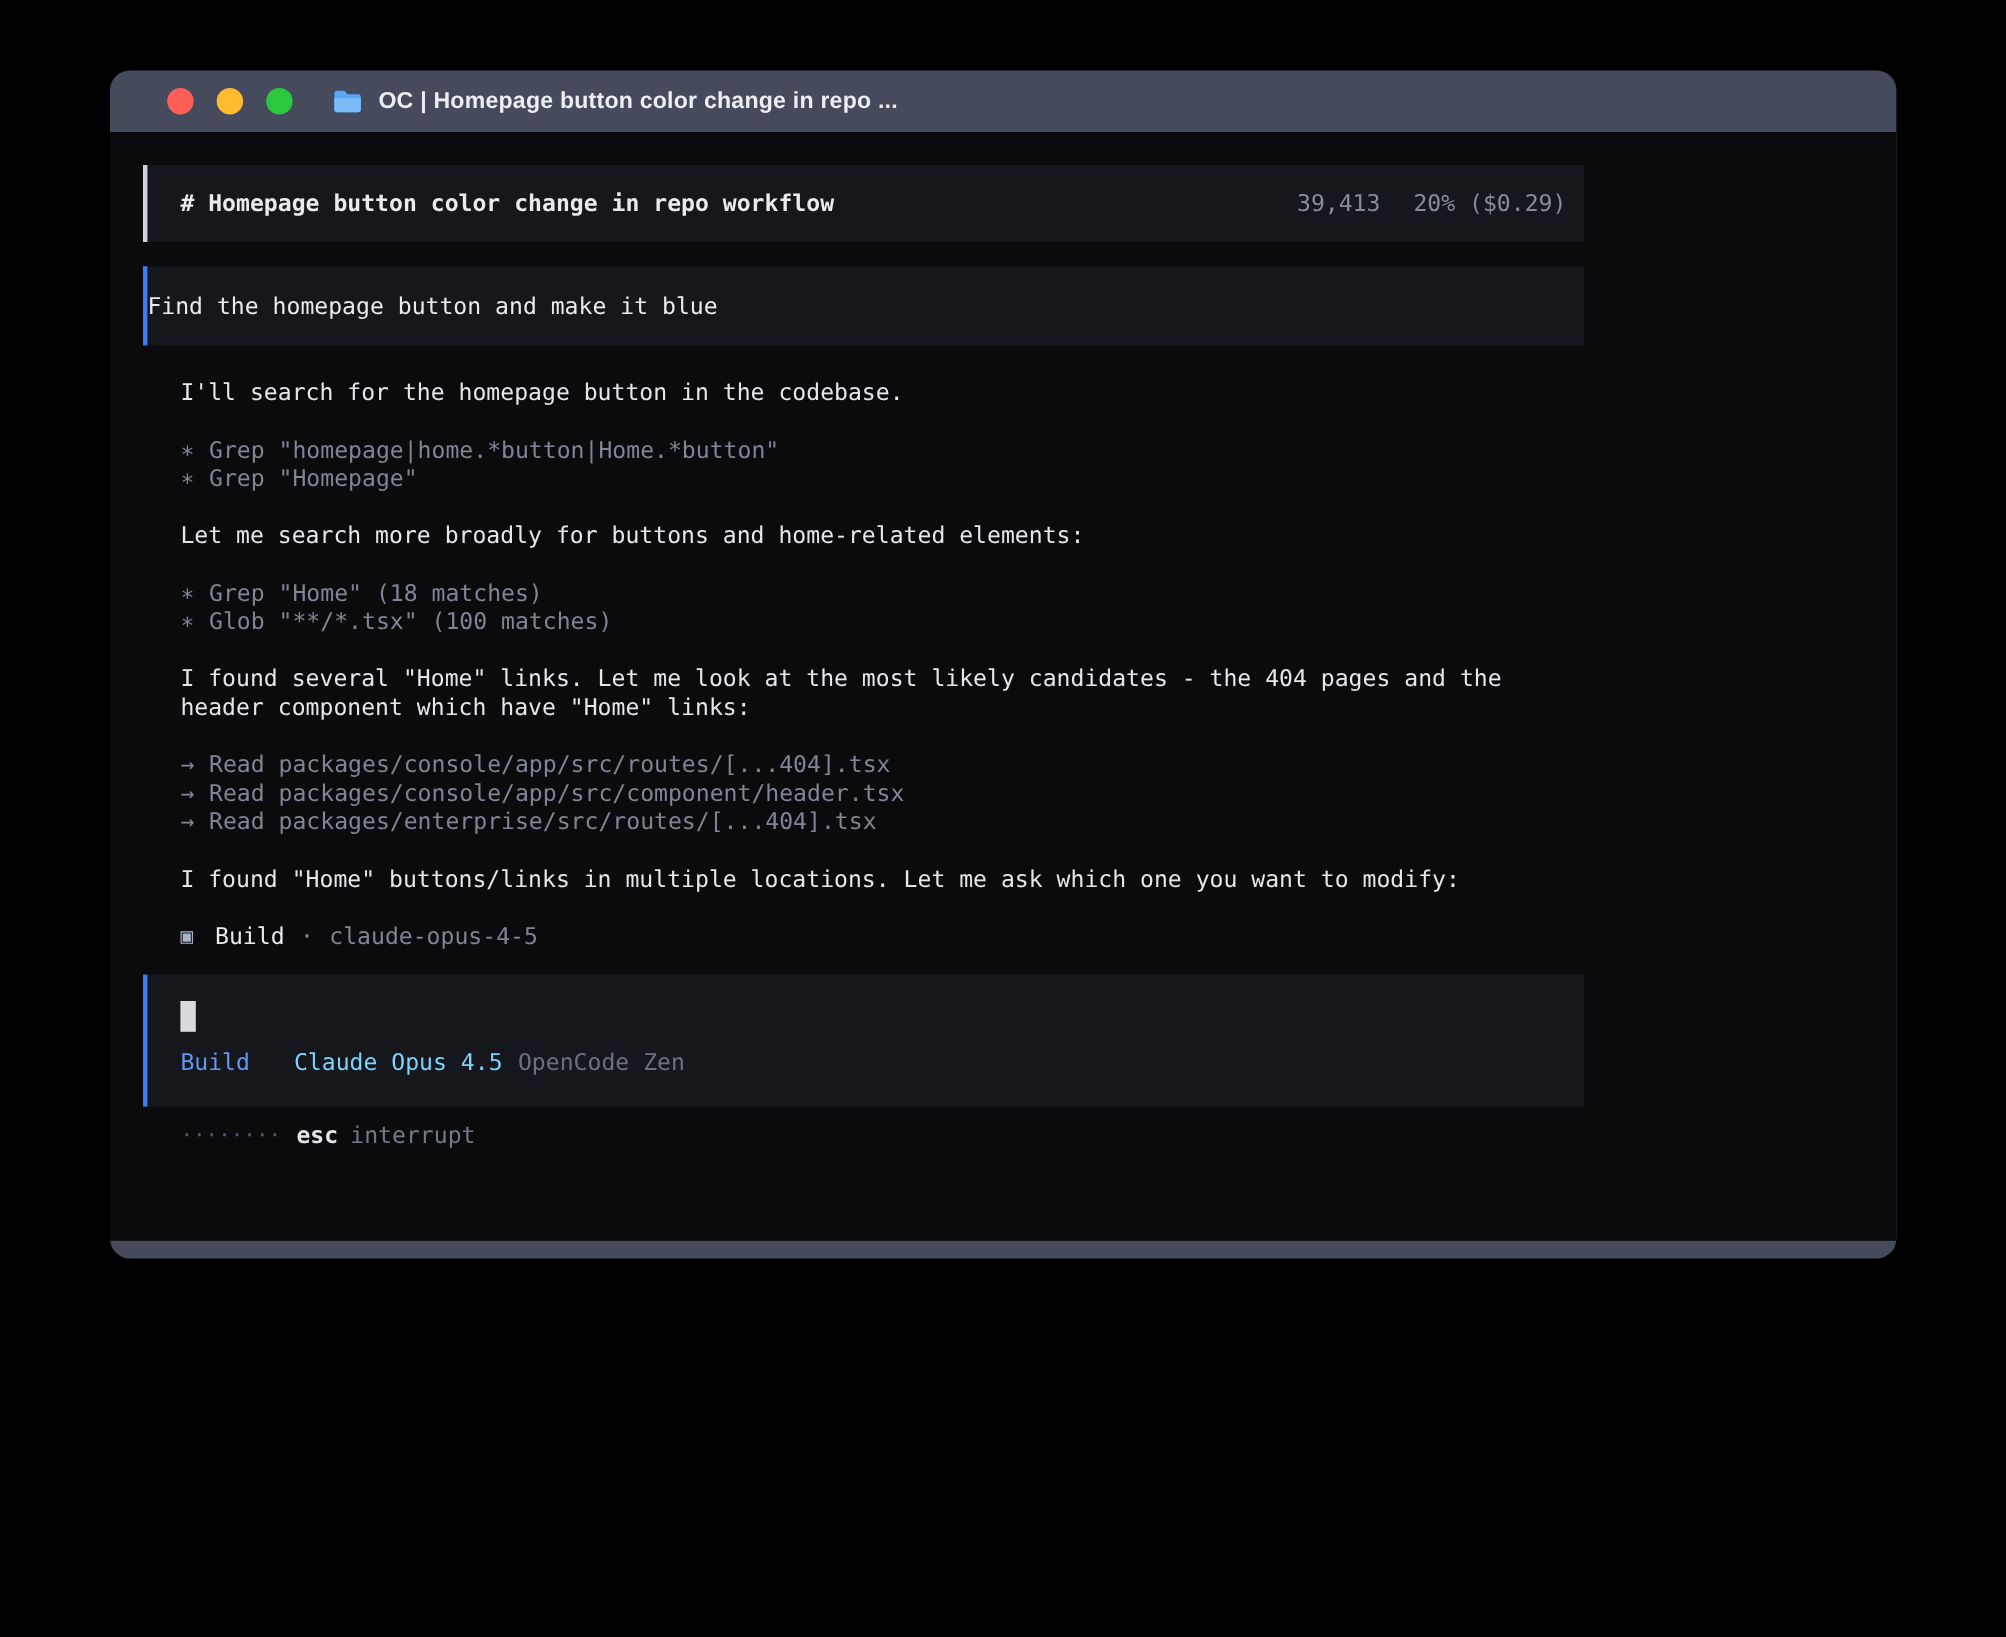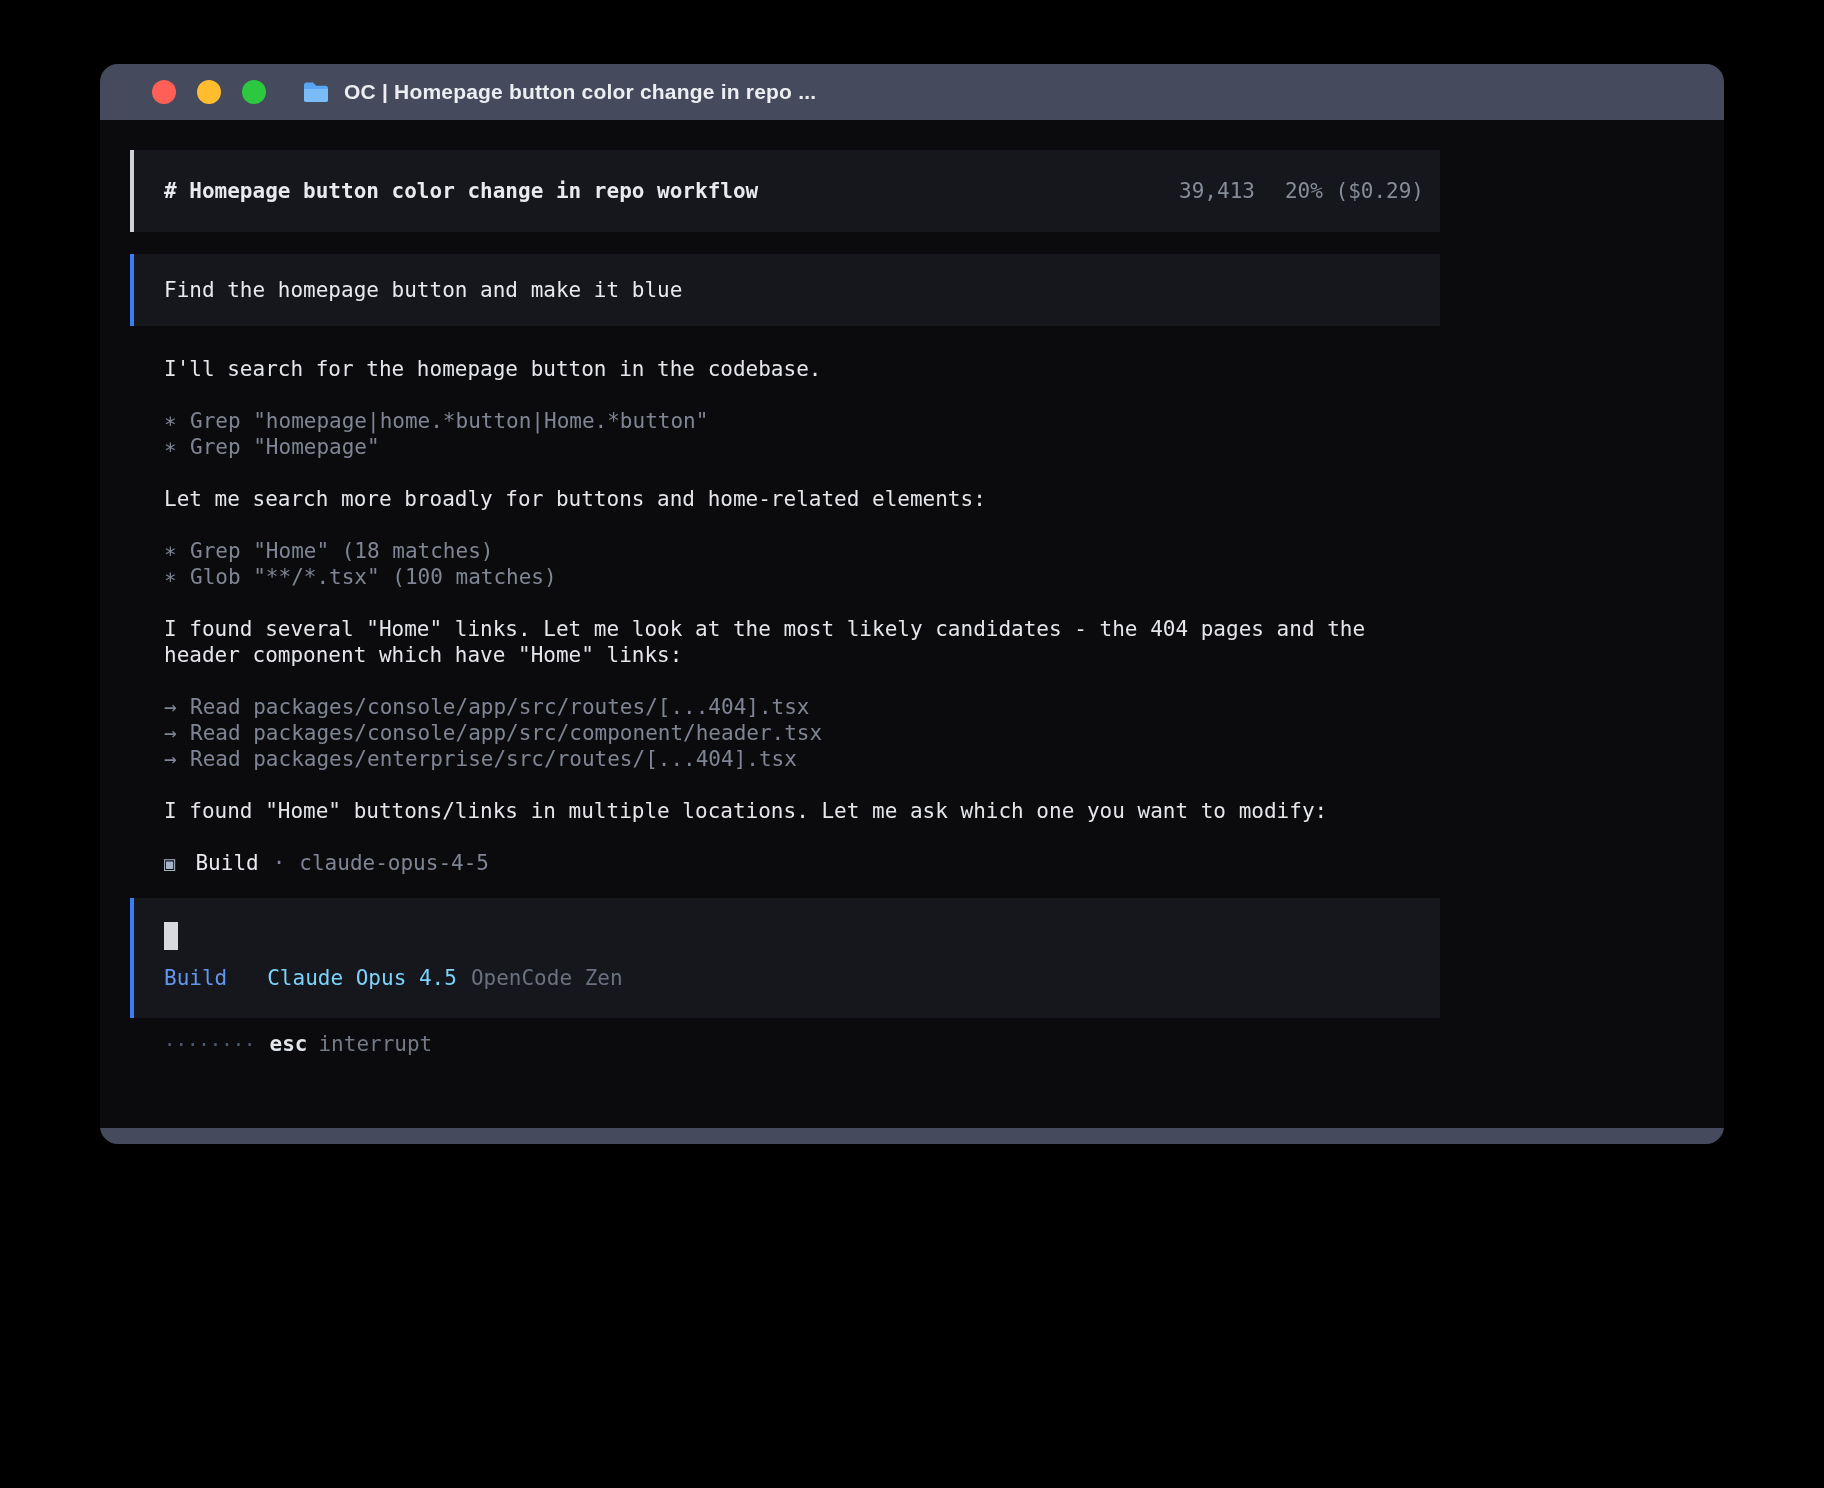--- a/index.html
+++ b/index.html
@@ -24,31 +24,31 @@
     margin-left:14px; font-family:"Liberation Sans", sans-serif;
     font-weight:700; font-size:21px; color:#eceef2; letter-spacing:0.2px;
     white-space:nowrap;
   }
   .content {
     height:1008px; background:#0b0b0e; padding:30px 0 0 30px;
   }
   .column { width:1310px; }
 
   .header-panel {
-    height:82px; background:#16171d; border-left:4px solid var(--panel-accent,#cfd2d8);
+    height:70px; background:#16171d; border-left:4px solid var(--panel-accent,#cfd2d8);
     display:flex; align-items:center; justify-content:space-between;
     padding:0 16px 0 30px;
   }
   .header-title { font-weight:700; font-size:21px; color:#e8eaee; white-space:nowrap; }
   .header-stats { display:flex; gap:30px; font-size:21px; color:#868c98; white-space:nowrap; }
 
   .user-panel {
     margin-top:22px; height:72px; background:#16171d;
     border-left:4px solid var(--accent-blue,#3b7df5);
-    display:flex; align-items:center; padding-left:30px;
+    display:flex; align-items:center; 
     font-size:21px; color:#e8eaee;
   }
 
   .convo { margin-top:30px; padding-left:34px; font-size:21px; line-height:26px; }
   .convo > * { margin-top:26px; }
   .convo > :first-child { margin-top:0; }
   .convo .text { color:#e4e6ea; white-space:pre-line; }
   .tools { color:#7f8594; }
   .tool { white-space:nowrap; }
   .tool .prefix { display:inline-block; width:26px; }

